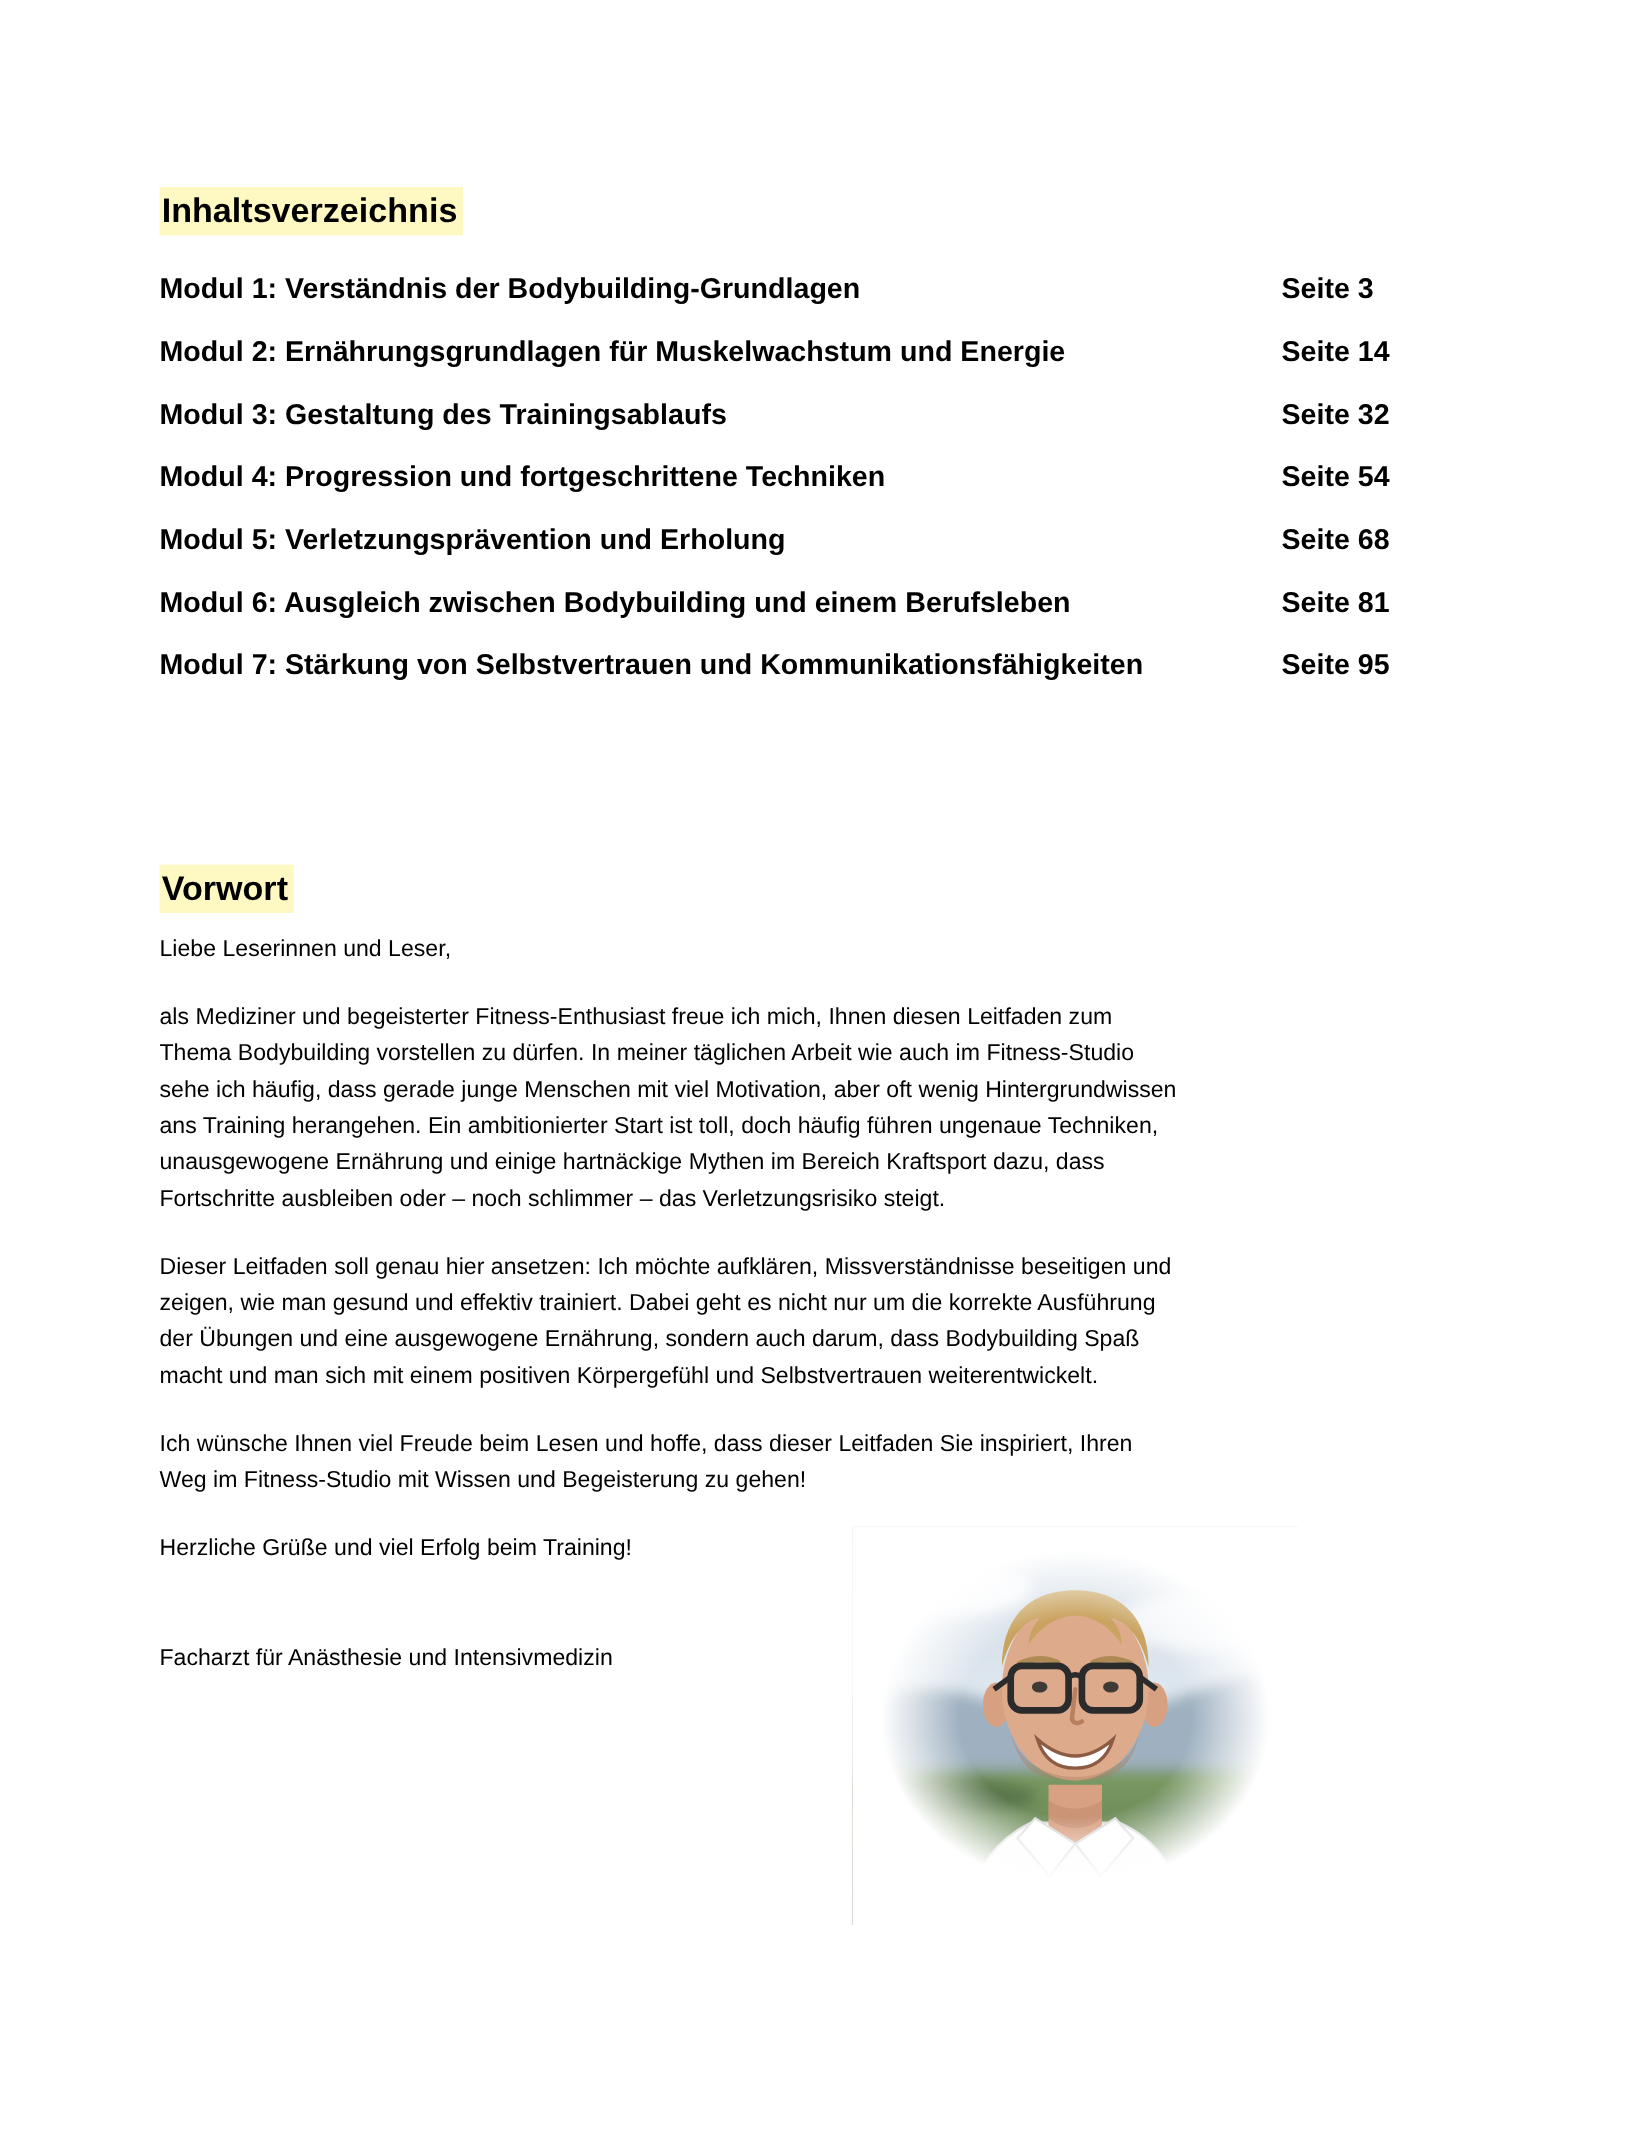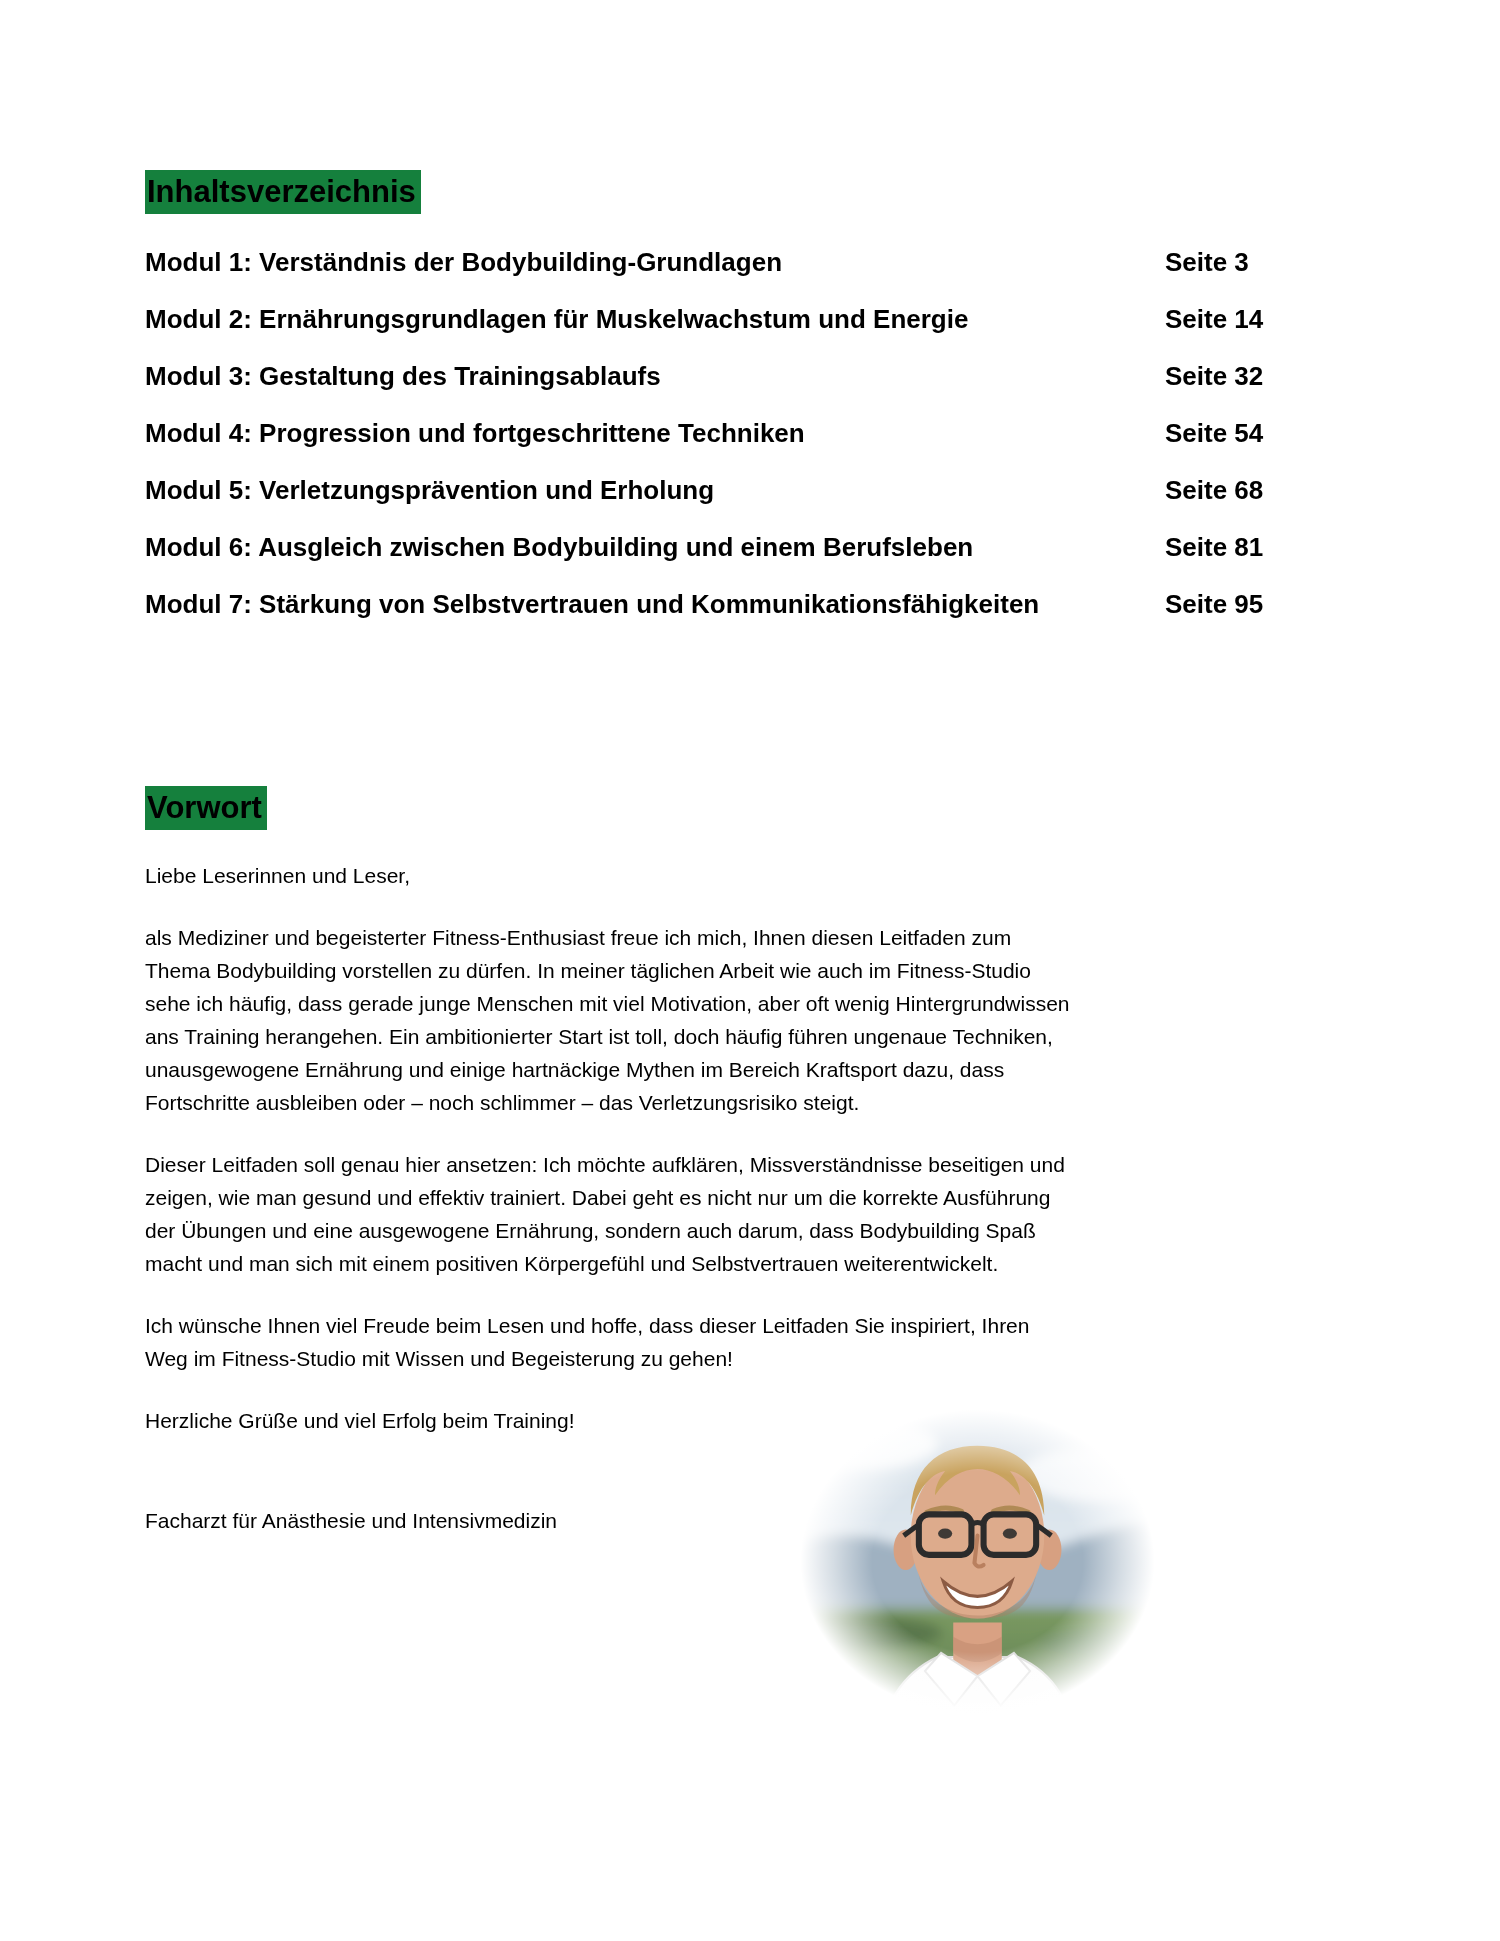--- a/index.html
+++ b/index.html
@@ -14,21 +14,21 @@
   }
   .content {
     position: absolute;
     left: 145px;
     top: 0;
     width: 1215px;
   }
   .heading {
     display: inline-block;
     margin: 0;
-    background: #15803d;
+    background: #fef9c3;
     font-size: 31px;
     font-weight: bold;
     line-height: 42px;
     padding: 1px 5px 1px 2px;
     color: #000000;
   }
   .toc-heading-wrap { margin-top: 170px; }
   .vorwort-heading-wrap { margin-top: 169px; }
   .toc-list { margin-top: 35px; }
   .toc-row {
@@ -40,21 +40,21 @@
     margin-bottom: 31px;
   }
   .toc-label { width: 1010px; padding-right: 10px; }
   .toc-page { white-space: nowrap; }
   .bodytext {
     width: 932px;
     font-size: 21px;
     line-height: 33px;
     margin: 0;
   }
-  .p-first { margin-top: 29px; }
+  .p-first { margin-top: 16px; }
   .p-gap { margin-top: 29px; }
   .signature { margin-top: 67px; }
   .photo {
     position: absolute;
     left: 775px;
     top: 1388px;
     width: 405px;
     height: 362px;
   }
   .photo svg { display: block; }

